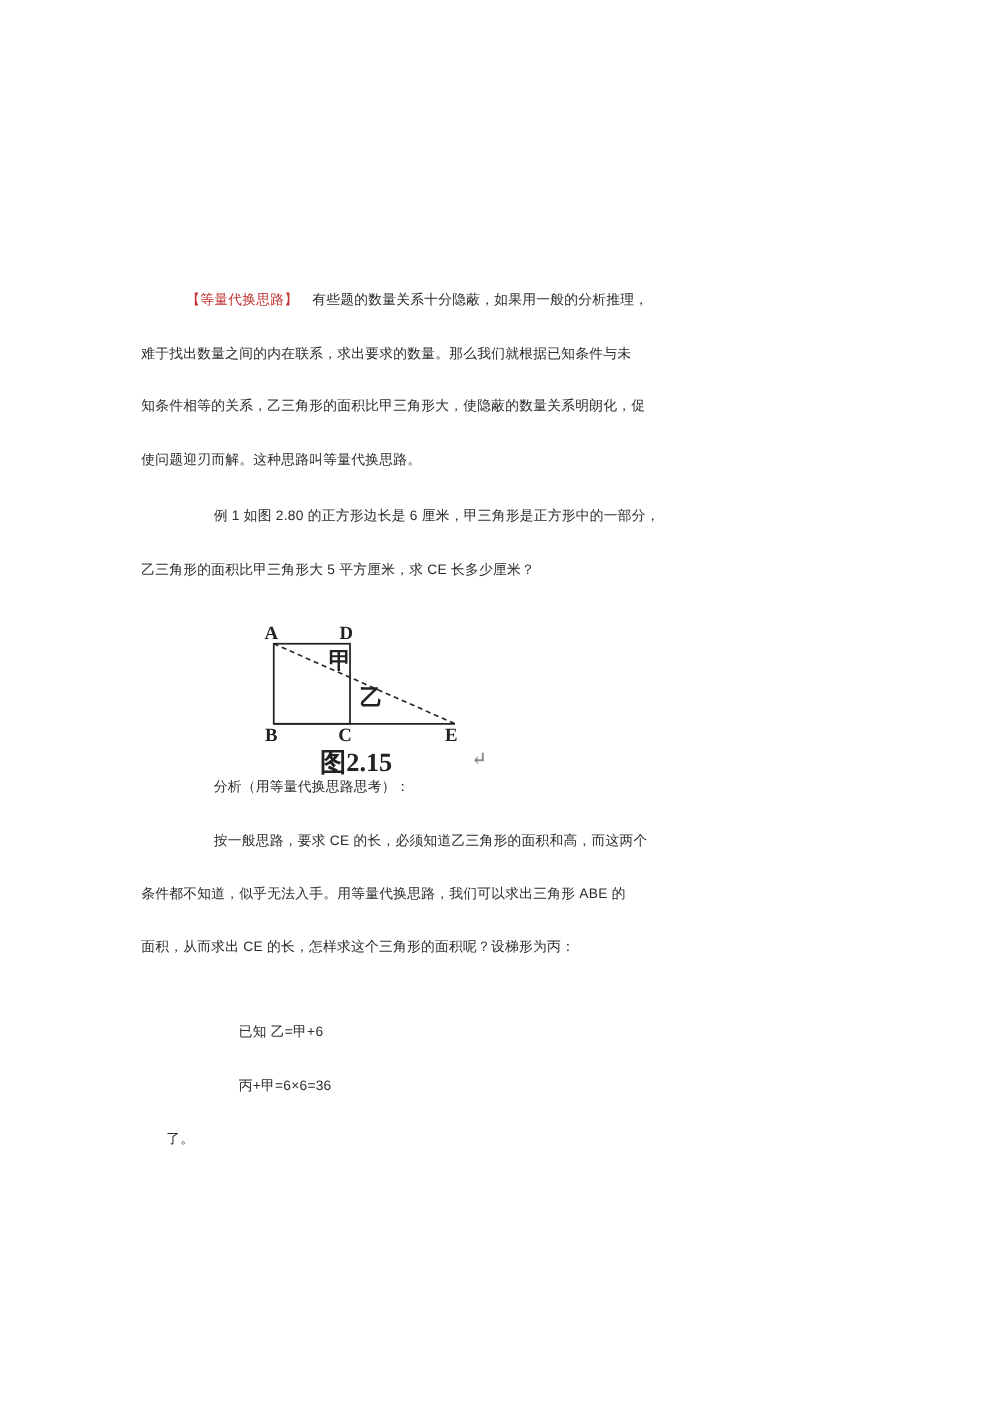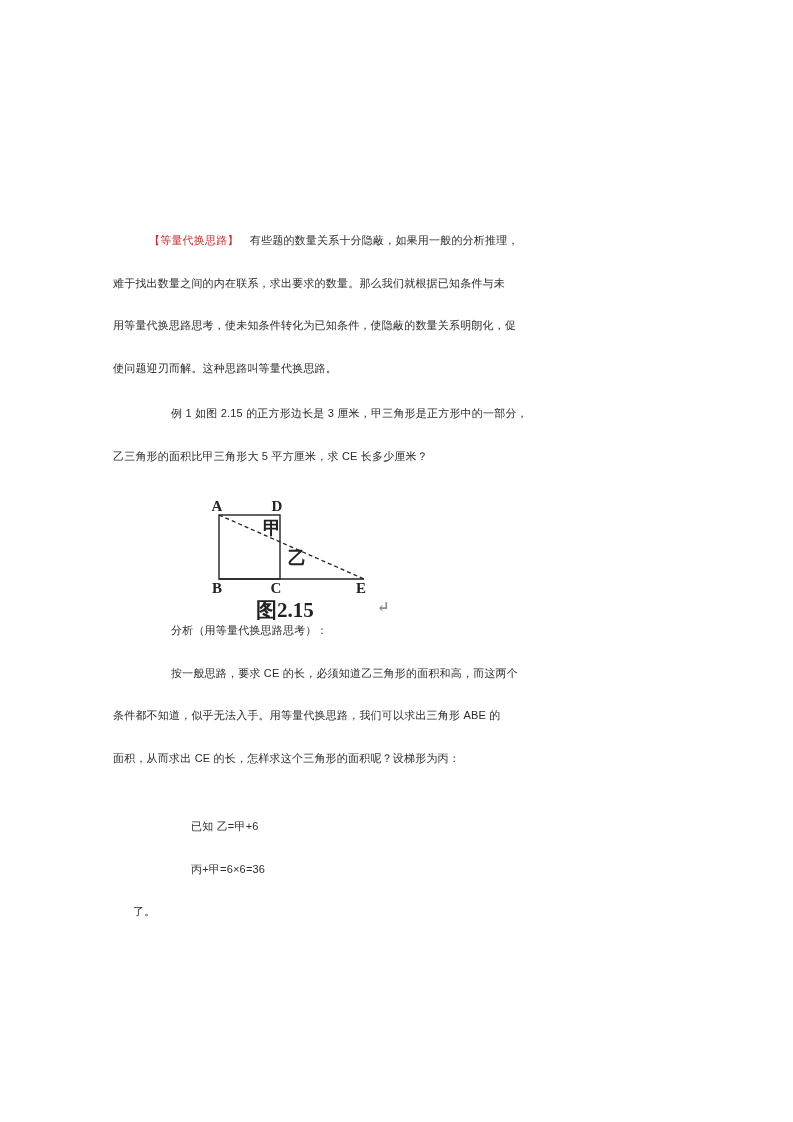--- a/index.html
+++ b/index.html
@@ -29,26 +29,26 @@
   .pmark{fill:#8f8f8f;font-size:15px;font-weight:bold;}
 </style>
 </head>
 <body>
 
 <div>
 
   <div class="textblock" id="p1">
     <div class="line ind-a"><span class="red">【等量代换思路】</span><span>　有些题的数量关系十分隐蔽，如果用一般的分析推理，</span></div>
     <div class="line">难于找出数量之间的内在联系，求出要求的数量。那么我们就根据已知条件与未</div>
-    <div class="line">用等量代换思路思考，使未知条件转化为已知条件，使隐蔽的数量关系明朗化，促</div>
+    <div class="line">知条件相等的关系，乙三角形的面积比甲三角形大，使隐蔽的数量关系明朗化，促</div>
     <div class="line">使问题迎刃而解。这种思路叫等量代换思路。</div>
   </div>
 
   <div class="textblock" id="p2">
-    <div class="line ind-b">例 1 如图 2.15 的正方形边长是 3 厘米，甲三角形是正方形中的一部分，</div>
+    <div class="line ind-b">例 1 如图 2.80 的正方形边长是 6 厘米，甲三角形是正方形中的一部分，</div>
     <div class="line">乙三角形的面积比甲三角形大 5 平方厘米，求 CE 长多少厘米？</div>
   </div>
 
   <div id="figurewrap">
     <svg width="205" height="134" viewBox="0 0 205 134">
 
       <rect x="24" y="23" width="61" height="64" fill="none" stroke="#222222" stroke-width="1.4"></rect>
 
       <line x1="24" y1="87" x2="169" y2="87" stroke="#222222" stroke-width="1.4"></line>
 

